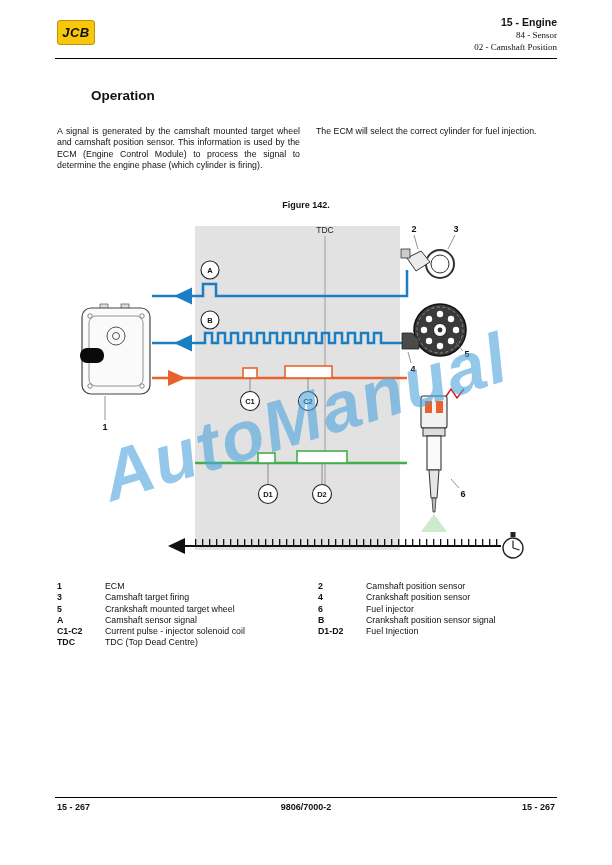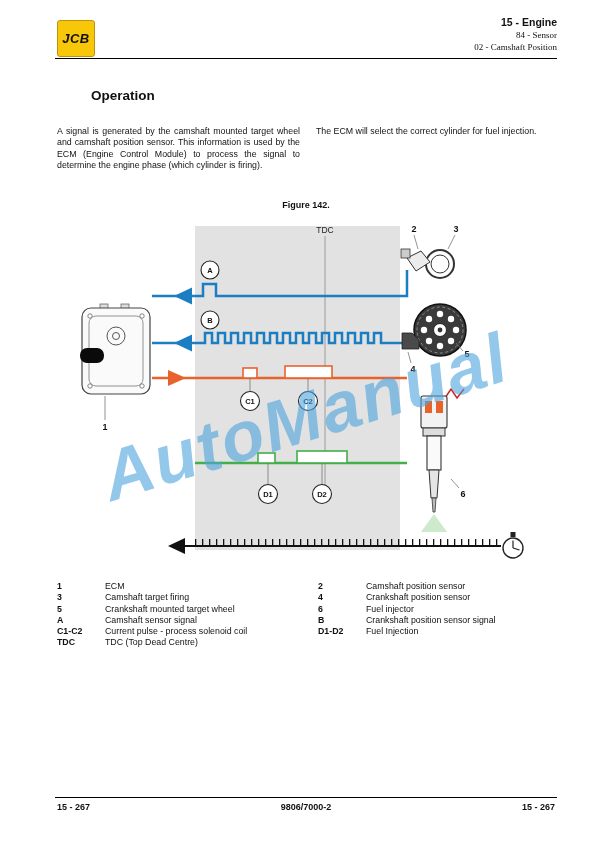--- a/index.html
+++ b/index.html
@@ -3,21 +3,21 @@
 <meta charset="utf-8">
 <style>
   * { margin:0; padding:0; box-sizing:border-box; }
   body { background:#888; font-family:"Liberation Sans", sans-serif; }
   .page{
     position:relative; width:612px; height:865px; margin:0 auto;
     background:#fff; overflow:hidden; color:#111;
   }
   
   .logo{
-    position:absolute; left:57px; top:20px; width:38px; height:37px;
+    position:absolute; left:57px; top:20px; width:38px; height:25px;
     background:var(--jcb-yellow,#f9c70a); border:1px solid #b8950a; border-radius:3px;
     display:flex; align-items:center; justify-content:center;
     font-weight:bold; font-style:italic; font-size:13px; color:#101010; letter-spacing:.5px;
   }
   .hdr-right{ position:absolute; right:55px; top:16px; text-align:right; }
   .hdr-chapter{ font-size:10.5px; font-weight:bold; line-height:13px; }
   .hdr-sub{ font-size:9px; line-height:12px;font-family:Liberation Serif, serif; }
   .rule{ position:absolute; left:55px; width:502px; height:1px; background:#000; }
   .rule-top{ top:58px; }
   .rule-bottom{ top:797px; }
@@ -200,21 +200,21 @@
       <line x1="458" y1="328" x2="458" y2="320.5" stroke="#222" stroke-width="1.2"></line>
       <line x1="458" y1="328" x2="464.5" y2="330" stroke="#222" stroke-width="1.2"></line>
     </g>
   </svg>
 
   <div class="legend legend-left">
     <div class="legend-row"><span class="k">1</span><span class="v">ECM</span></div>
     <div class="legend-row"><span class="k">3</span><span class="v">Camshaft target firing</span></div>
     <div class="legend-row"><span class="k">5</span><span class="v">Crankshaft mounted target wheel</span></div>
     <div class="legend-row"><span class="k">A</span><span class="v">Camshaft sensor signal</span></div>
-    <div class="legend-row"><span class="k">C1-C2</span><span class="v">Current pulse - process solenoid coil</span></div>
+    <div class="legend-row"><span class="k">C1-C2</span><span class="v">Current pulse - injector solenoid coil</span></div>
     <div class="legend-row"><span class="k">TDC</span><span class="v">TDC (Top Dead Centre)</span></div>
   </div>
   <div class="legend legend-right">
     <div class="legend-row"><span class="k">2</span><span class="v">Camshaft position sensor</span></div>
     <div class="legend-row"><span class="k">4</span><span class="v">Crankshaft position sensor</span></div>
     <div class="legend-row"><span class="k">6</span><span class="v">Fuel injector</span></div>
     <div class="legend-row"><span class="k">B</span><span class="v">Crankshaft position sensor signal</span></div>
     <div class="legend-row"><span class="k">D1-D2</span><span class="v">Fuel Injection</span></div>
   </div>
 

